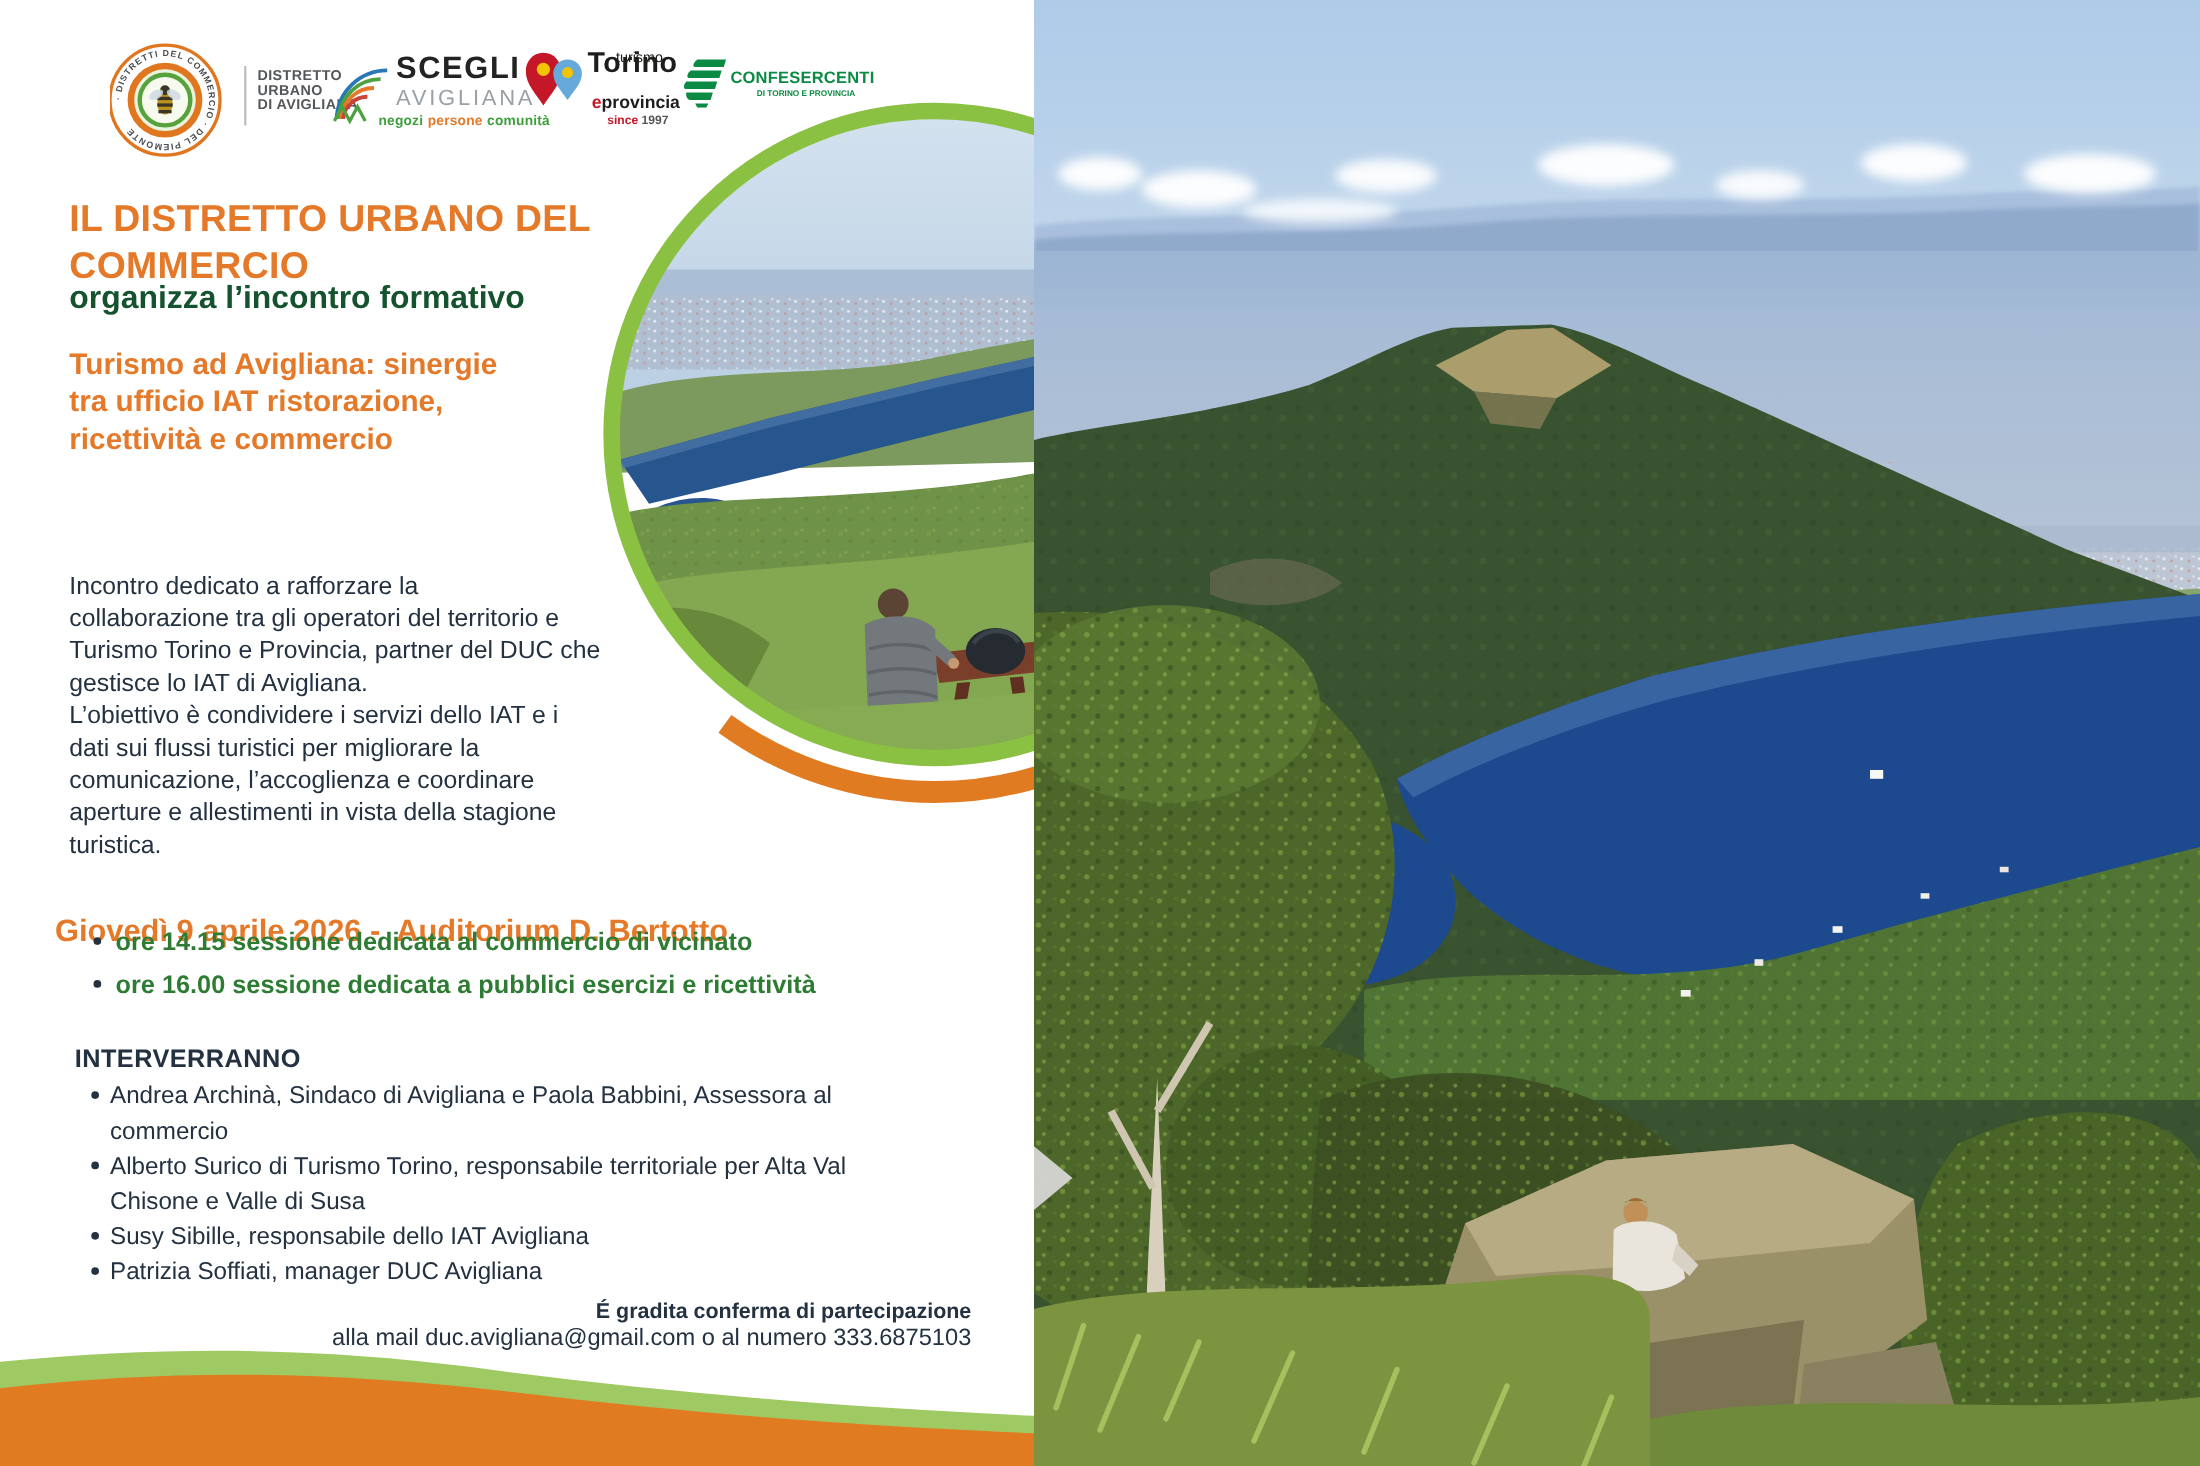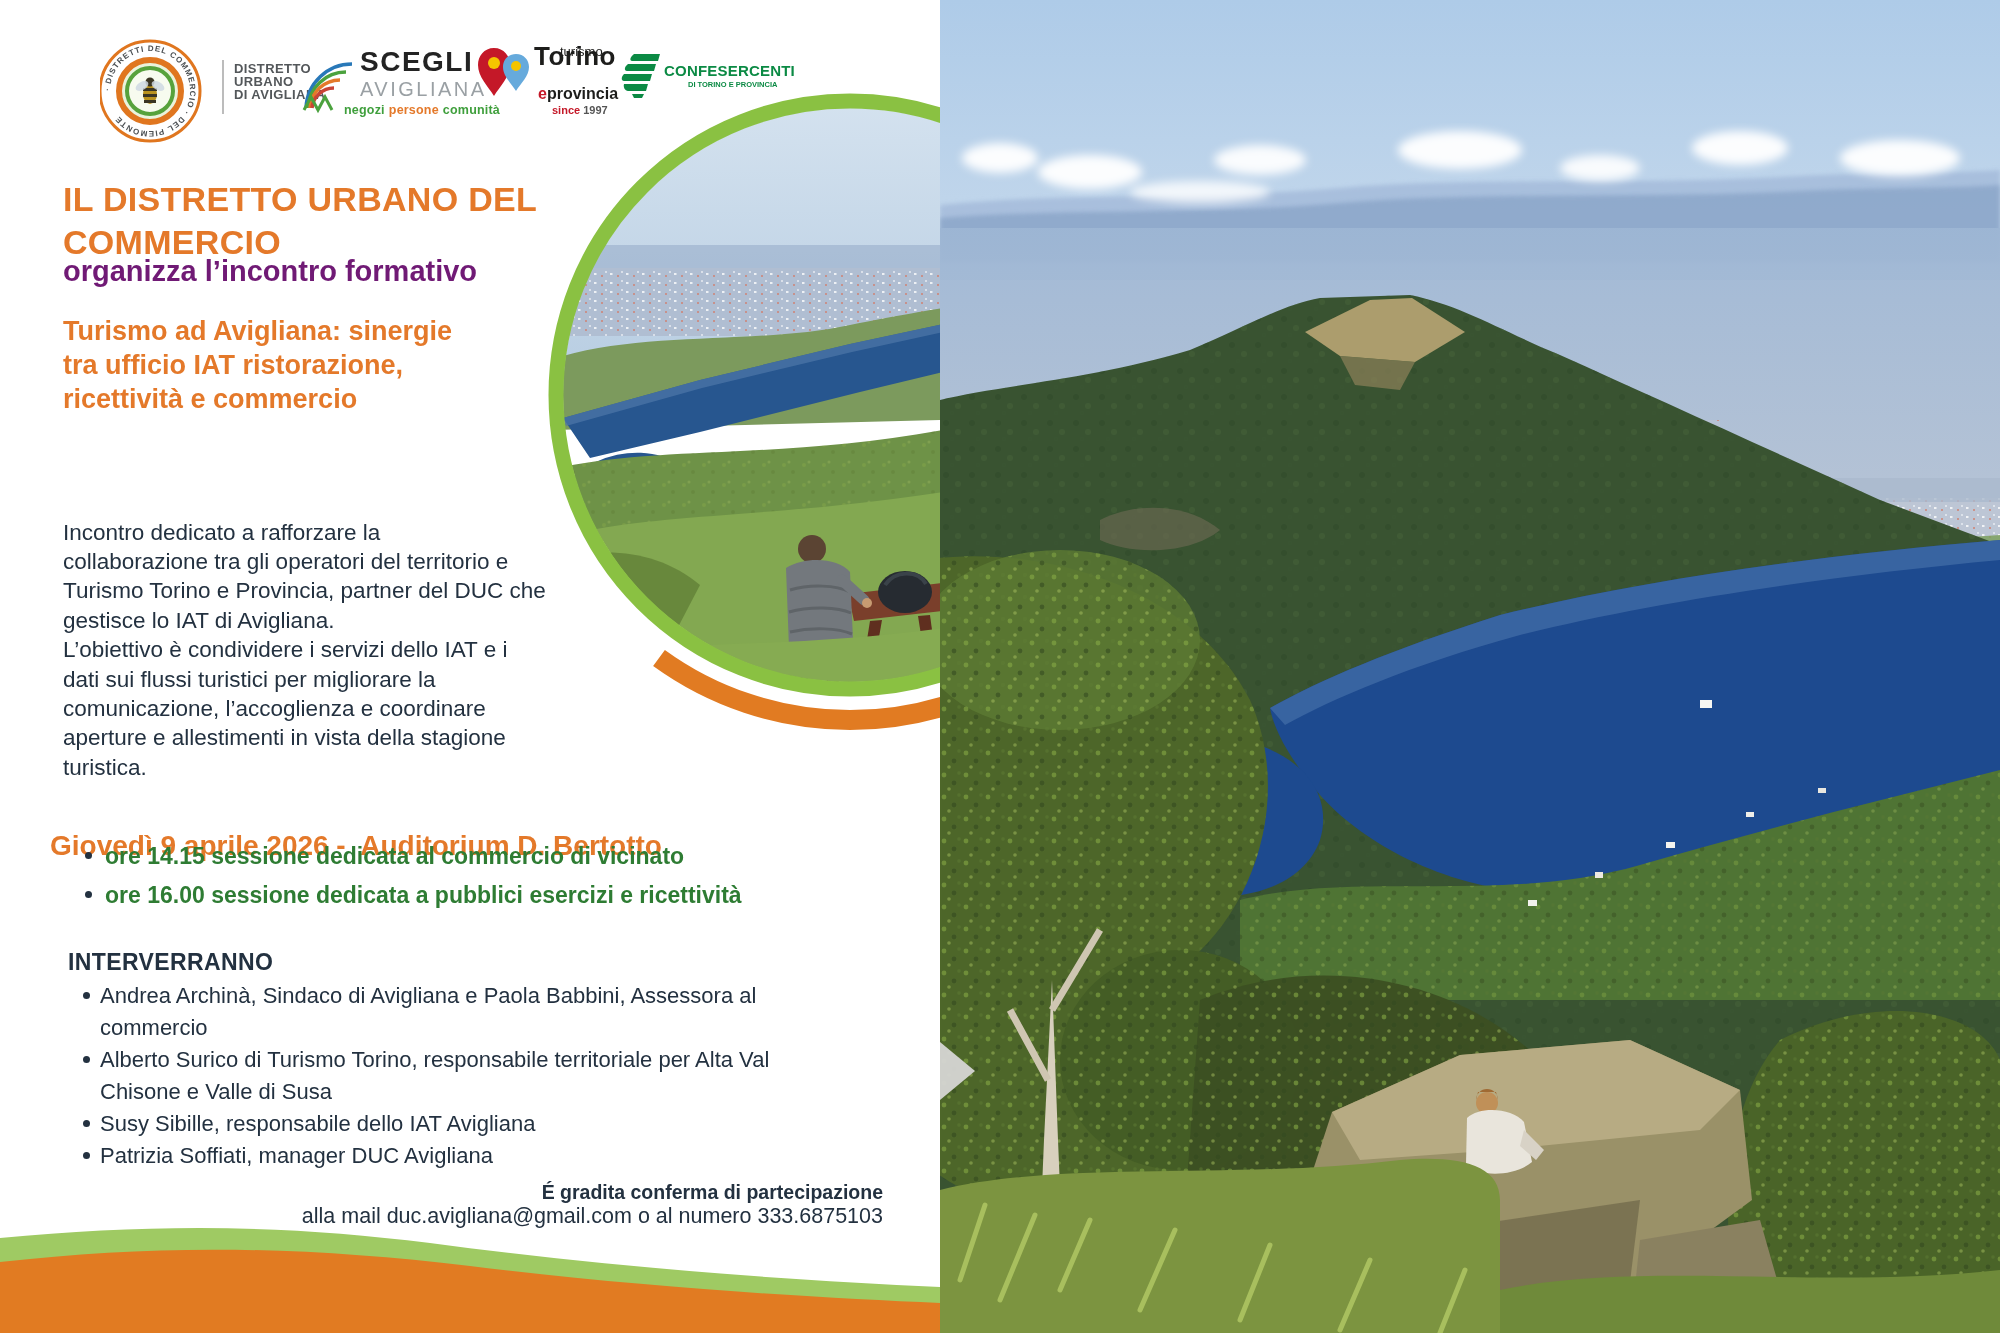--- a/index.html
+++ b/index.html
@@ -21,21 +21,21 @@
   .tt-big{position:absolute;left:534px;top:41px;font-size:26px;font-weight:700;color:#1d1d1b;letter-spacing:.5px;}
   .tt-prov{position:absolute;left:538px;top:85px;font-size:16px;font-weight:800;color:#1d1d1b;}
   .tt-prov .e{color:#c41828;}
   .tt-since{position:absolute;left:552px;top:104px;font-size:11px;font-weight:bold;color:#555;}
   .tt-since .s{color:#c41828;}
   .cf-big{position:absolute;left:664px;top:62px;font-size:15px;font-weight:800;color:#0b8a44;letter-spacing:.2px;}
   .cf-small{position:absolute;left:688px;top:80px;font-size:7.5px;font-weight:bold;color:#0b8a44;}
   
   .title{left:63px;top:155px;font-size:34px;line-height:43px;font-weight:800;color:#e4792a;
          letter-spacing:.3px;white-space:pre-line;}
-  .subtitle{left:63px;top:231px;font-size:29px;font-weight:800;color:#701a75;}
+  .subtitle{left:63px;top:231px;font-size:29px;font-weight:800;color:#14532d;}
   .topic{left:63px;top:287px;font-size:27px;line-height:34px;font-weight:800;color:#e4792a;white-space:pre-line;}
   .body-par{left:63px;top:495px;width:640px;font-size:22.5px;line-height:29.4px;color:#233140;white-space:pre-line;}
   .event-line{left:50px;top:793px;font-size:28px;font-weight:800;color:#e4792a;white-space:pre;}
   .sessions{left:0;top:843px;margin:0;padding:0;list-style:none;}
   .sessions li{position:relative;margin:0 0 12px 105px;font-size:23px;font-weight:700;color:#2e7c33;}
   .sessions .dot{position:absolute;left:-20px;top:9px;width:7px;height:7px;border-radius:50%;background:#233140;}
   .speak-h{left:68px;top:949px;font-size:23px;font-weight:800;color:#233140;letter-spacing:.4px;}
   .speakers{left:0;top:980px;margin:0;padding:0;list-style:none;}
   .speakers li{position:relative;margin:0 0 0 100px;font-size:22px;line-height:32px;color:#233140;white-space:pre-line;}
   .speakers .dot{position:absolute;left:-17px;top:12px;width:7px;height:7px;border-radius:50%;background:#233140;}

